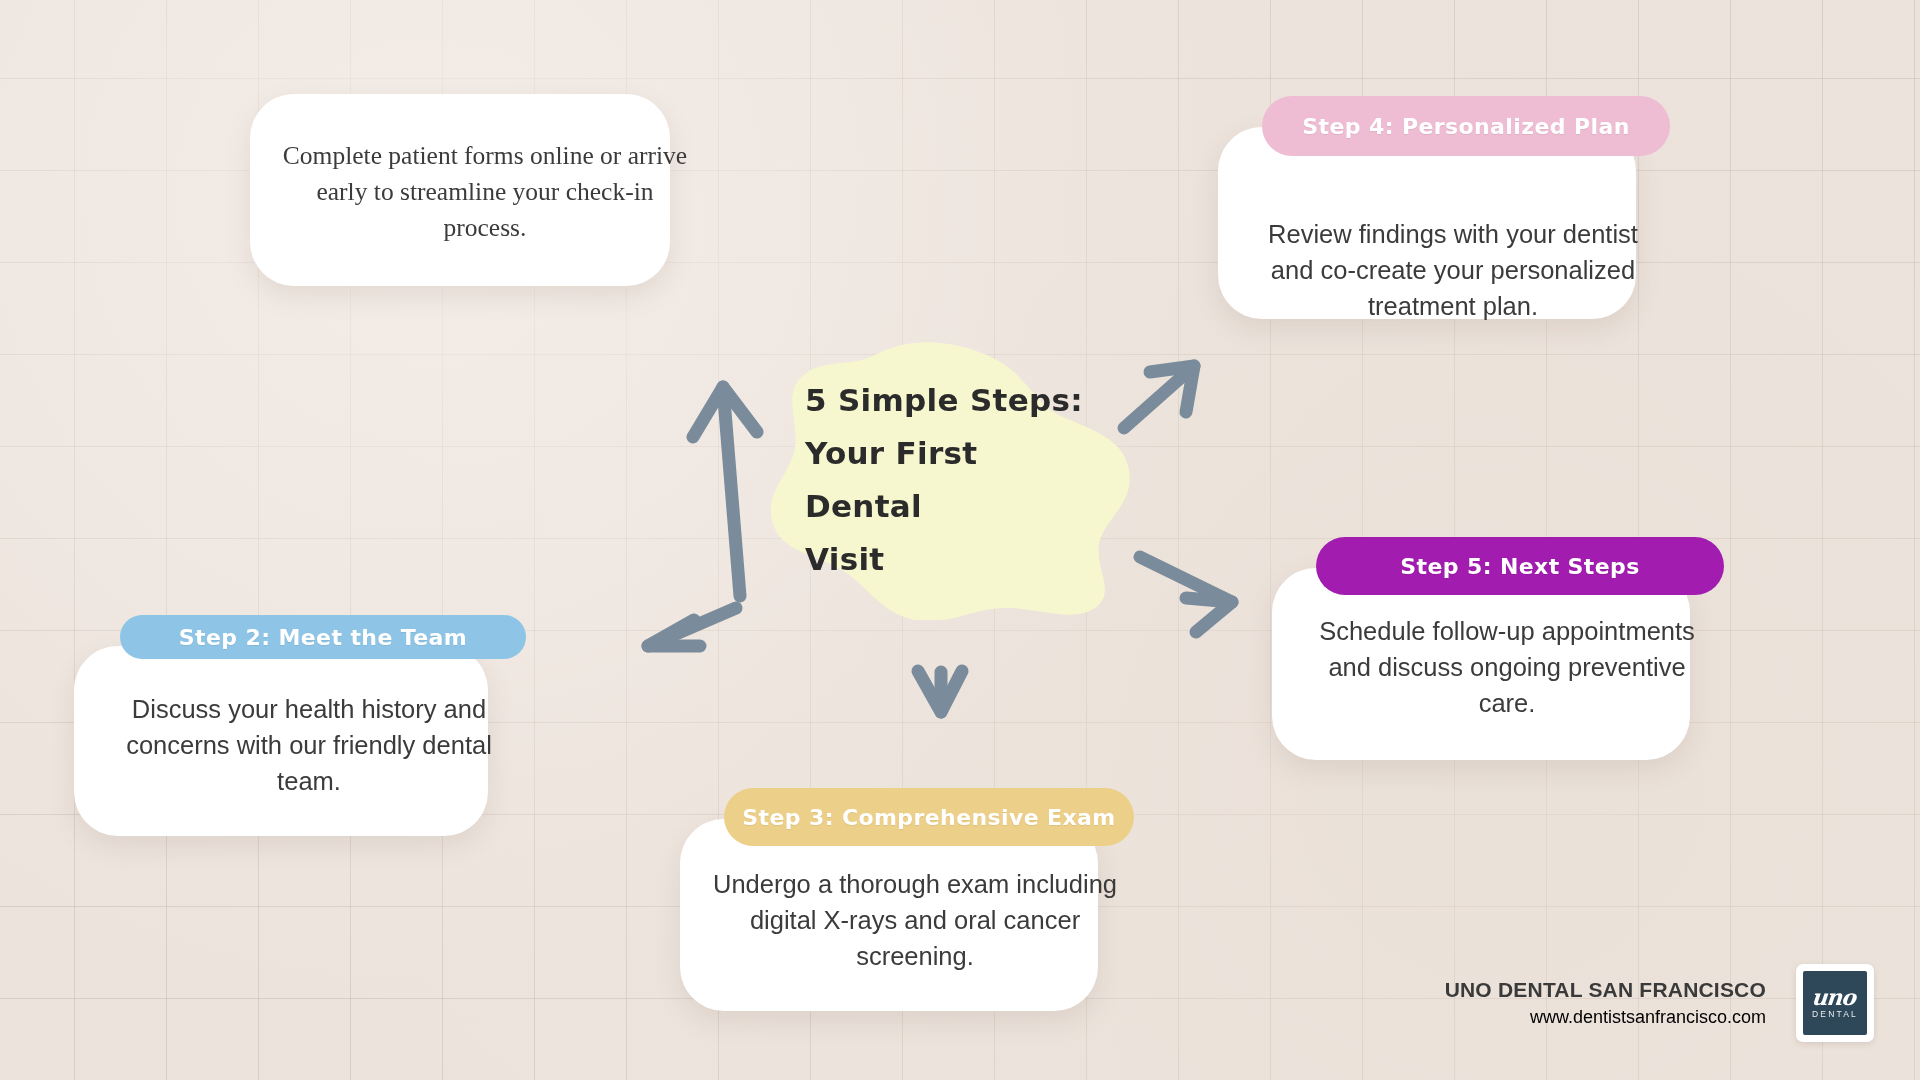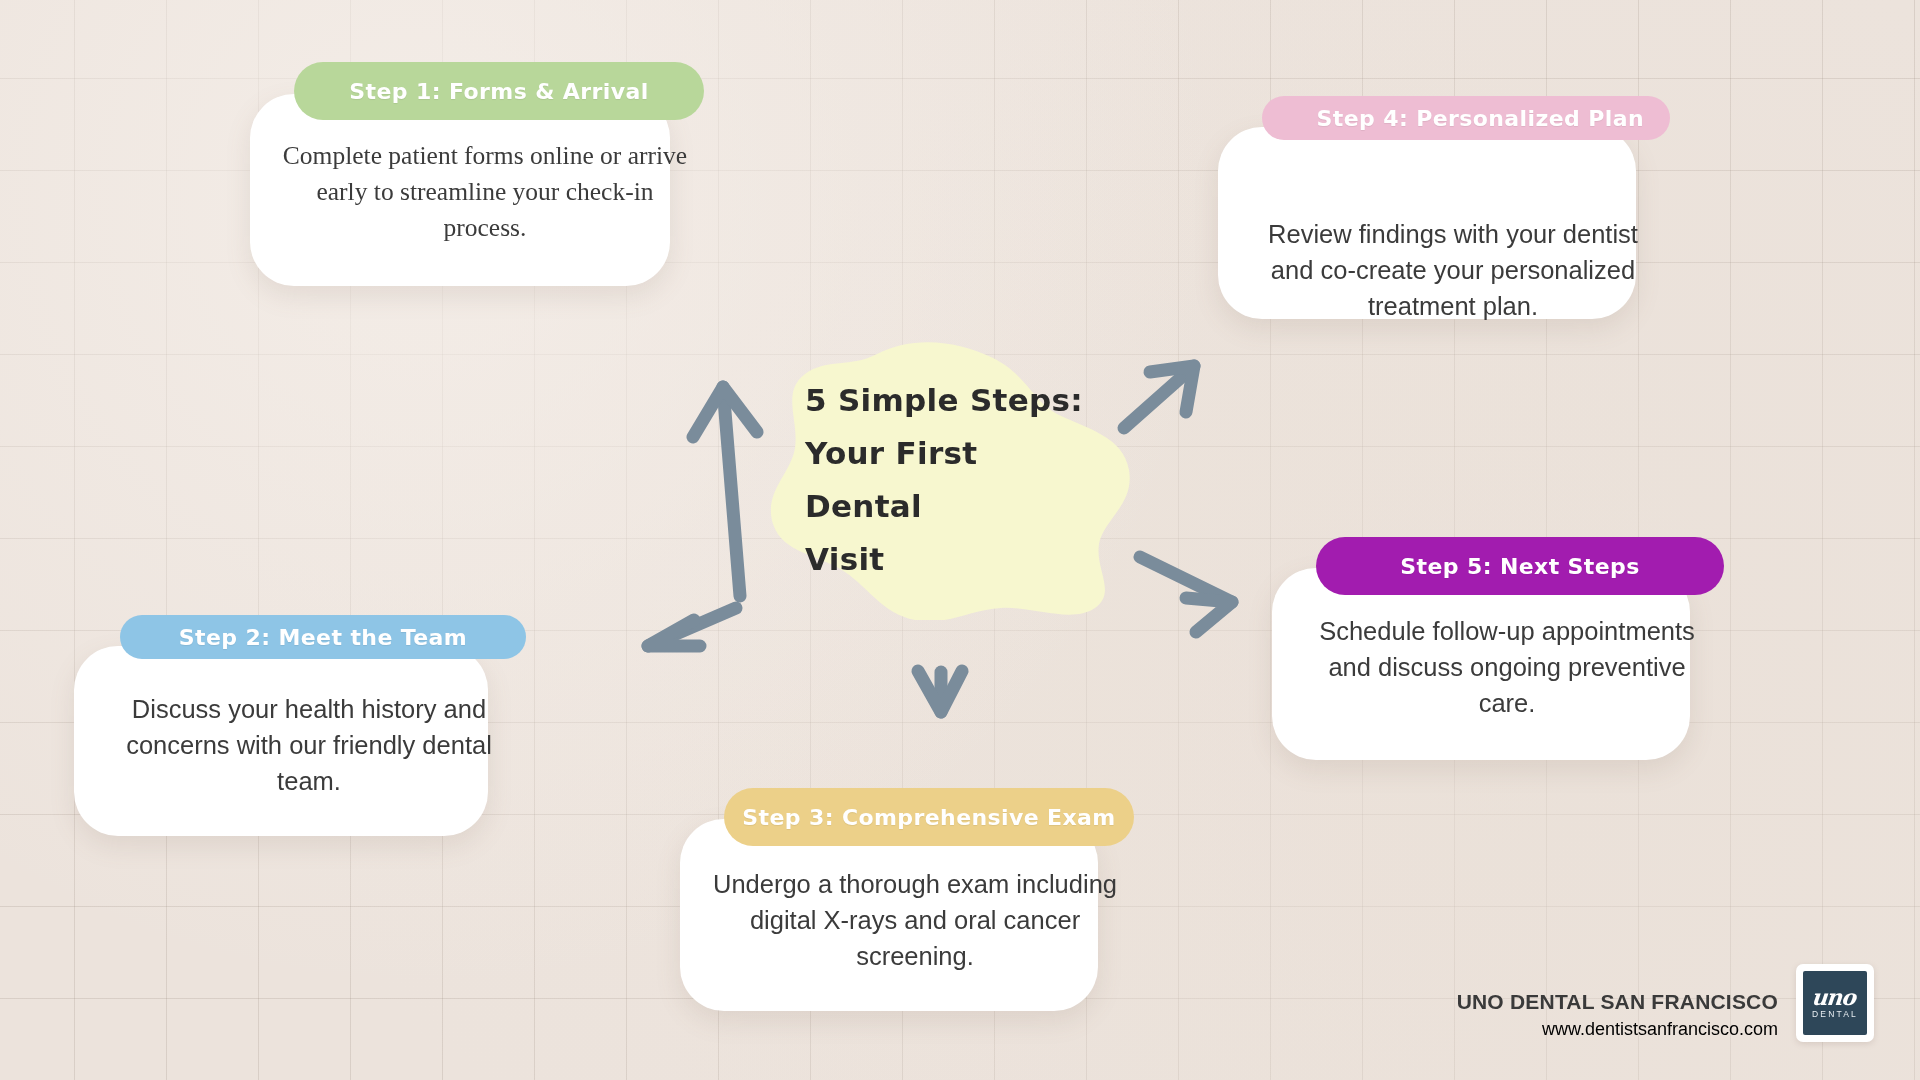--- a/index.html
+++ b/index.html
@@ -69,21 +69,21 @@
 
   #card2 .card-body{width:414px;height:190px;left:0;top:31px;}
   #card2 .pill{width:406px;height:44px;left:46px;top:0;}
   #card2 .card-desc{top:76px;}
 
   #card3 .card-body{width:418px;height:192px;left:0;top:31px;}
   #card3 .pill{width:410px;height:58px;left:44px;top:0;}
   #card3 .card-desc{top:78px;}
 
   #card4 .card-body{width:418px;height:192px;left:0;top:31px;}
-  #card4 .pill{width:408px;height:44px;left:44px;top:0;justify-content:flex-end;}
+  #card4 .pill{width:408px;height:60px;left:44px;top:0;}
   #card4 .card-desc{top:76px;margin-top:44px;}
 
   #card5 .card-body{width:418px;height:192px;left:0;top:31px;}
   #card5 .pill{width:408px;height:58px;left:44px;top:0;}
   #card5 .card-desc{top:76px;}
 
   
   #center-blob{
     position:absolute;
     display:flex;align-items:center;justify-content:center;
@@ -98,21 +98,21 @@
     color:#2b2b2b;
     letter-spacing:.3px;
     width:290px;
   }
 
   
   .arrows{position:absolute;inset:0;pointer-events:none;}
 
   
   #footer{
-    position:absolute;display:flex;align-items:flex-end;gap:18px;
+    position:absolute;display:flex;align-items:center;gap:30px;
   }
   .footer-text{text-align:right;}
   .footer-brand{
     font-family:"Liberation Sans", sans-serif;
     font-weight:bold;font-size:21px;color:#3a3a3a;letter-spacing:.2px;
     line-height:28px;
   }
   .footer-url{
     font-family:Liberation Sans, sans-serif;
     font-size:18px;color:#000000;line-height:26px;
@@ -187,23 +187,20 @@
     </svg>
     <div class="blob-text">
       <div>5 Simple Steps:</div>
       <div>Your First Dental</div>
       <div>Visit</div>
     </div>
   </div>
 
   <div class="card" id="card1" style="left:250px;top:62px;width:470px;height:290px;">
     <div class="card-body"></div>
-    <div class="pill" style="background:#b8d79a;">
-      <span>Step 1: Forms &amp; Arrival</span>
-    </div>
     <div class="card-desc">Complete patient forms online or arrive early to streamline your check-in process.</div>
   </div>
 
   <div class="card" id="card2" style="left:74px;top:615px;width:470px;height:290px;">
     <div class="card-body"></div>
     <div class="pill" style="background:#8ec5e6;">
       <span>Step 2: Meet the Team</span>
     </div>
     <div class="card-desc">Discuss your health history and concerns with our friendly dental team.</div>
   </div>

